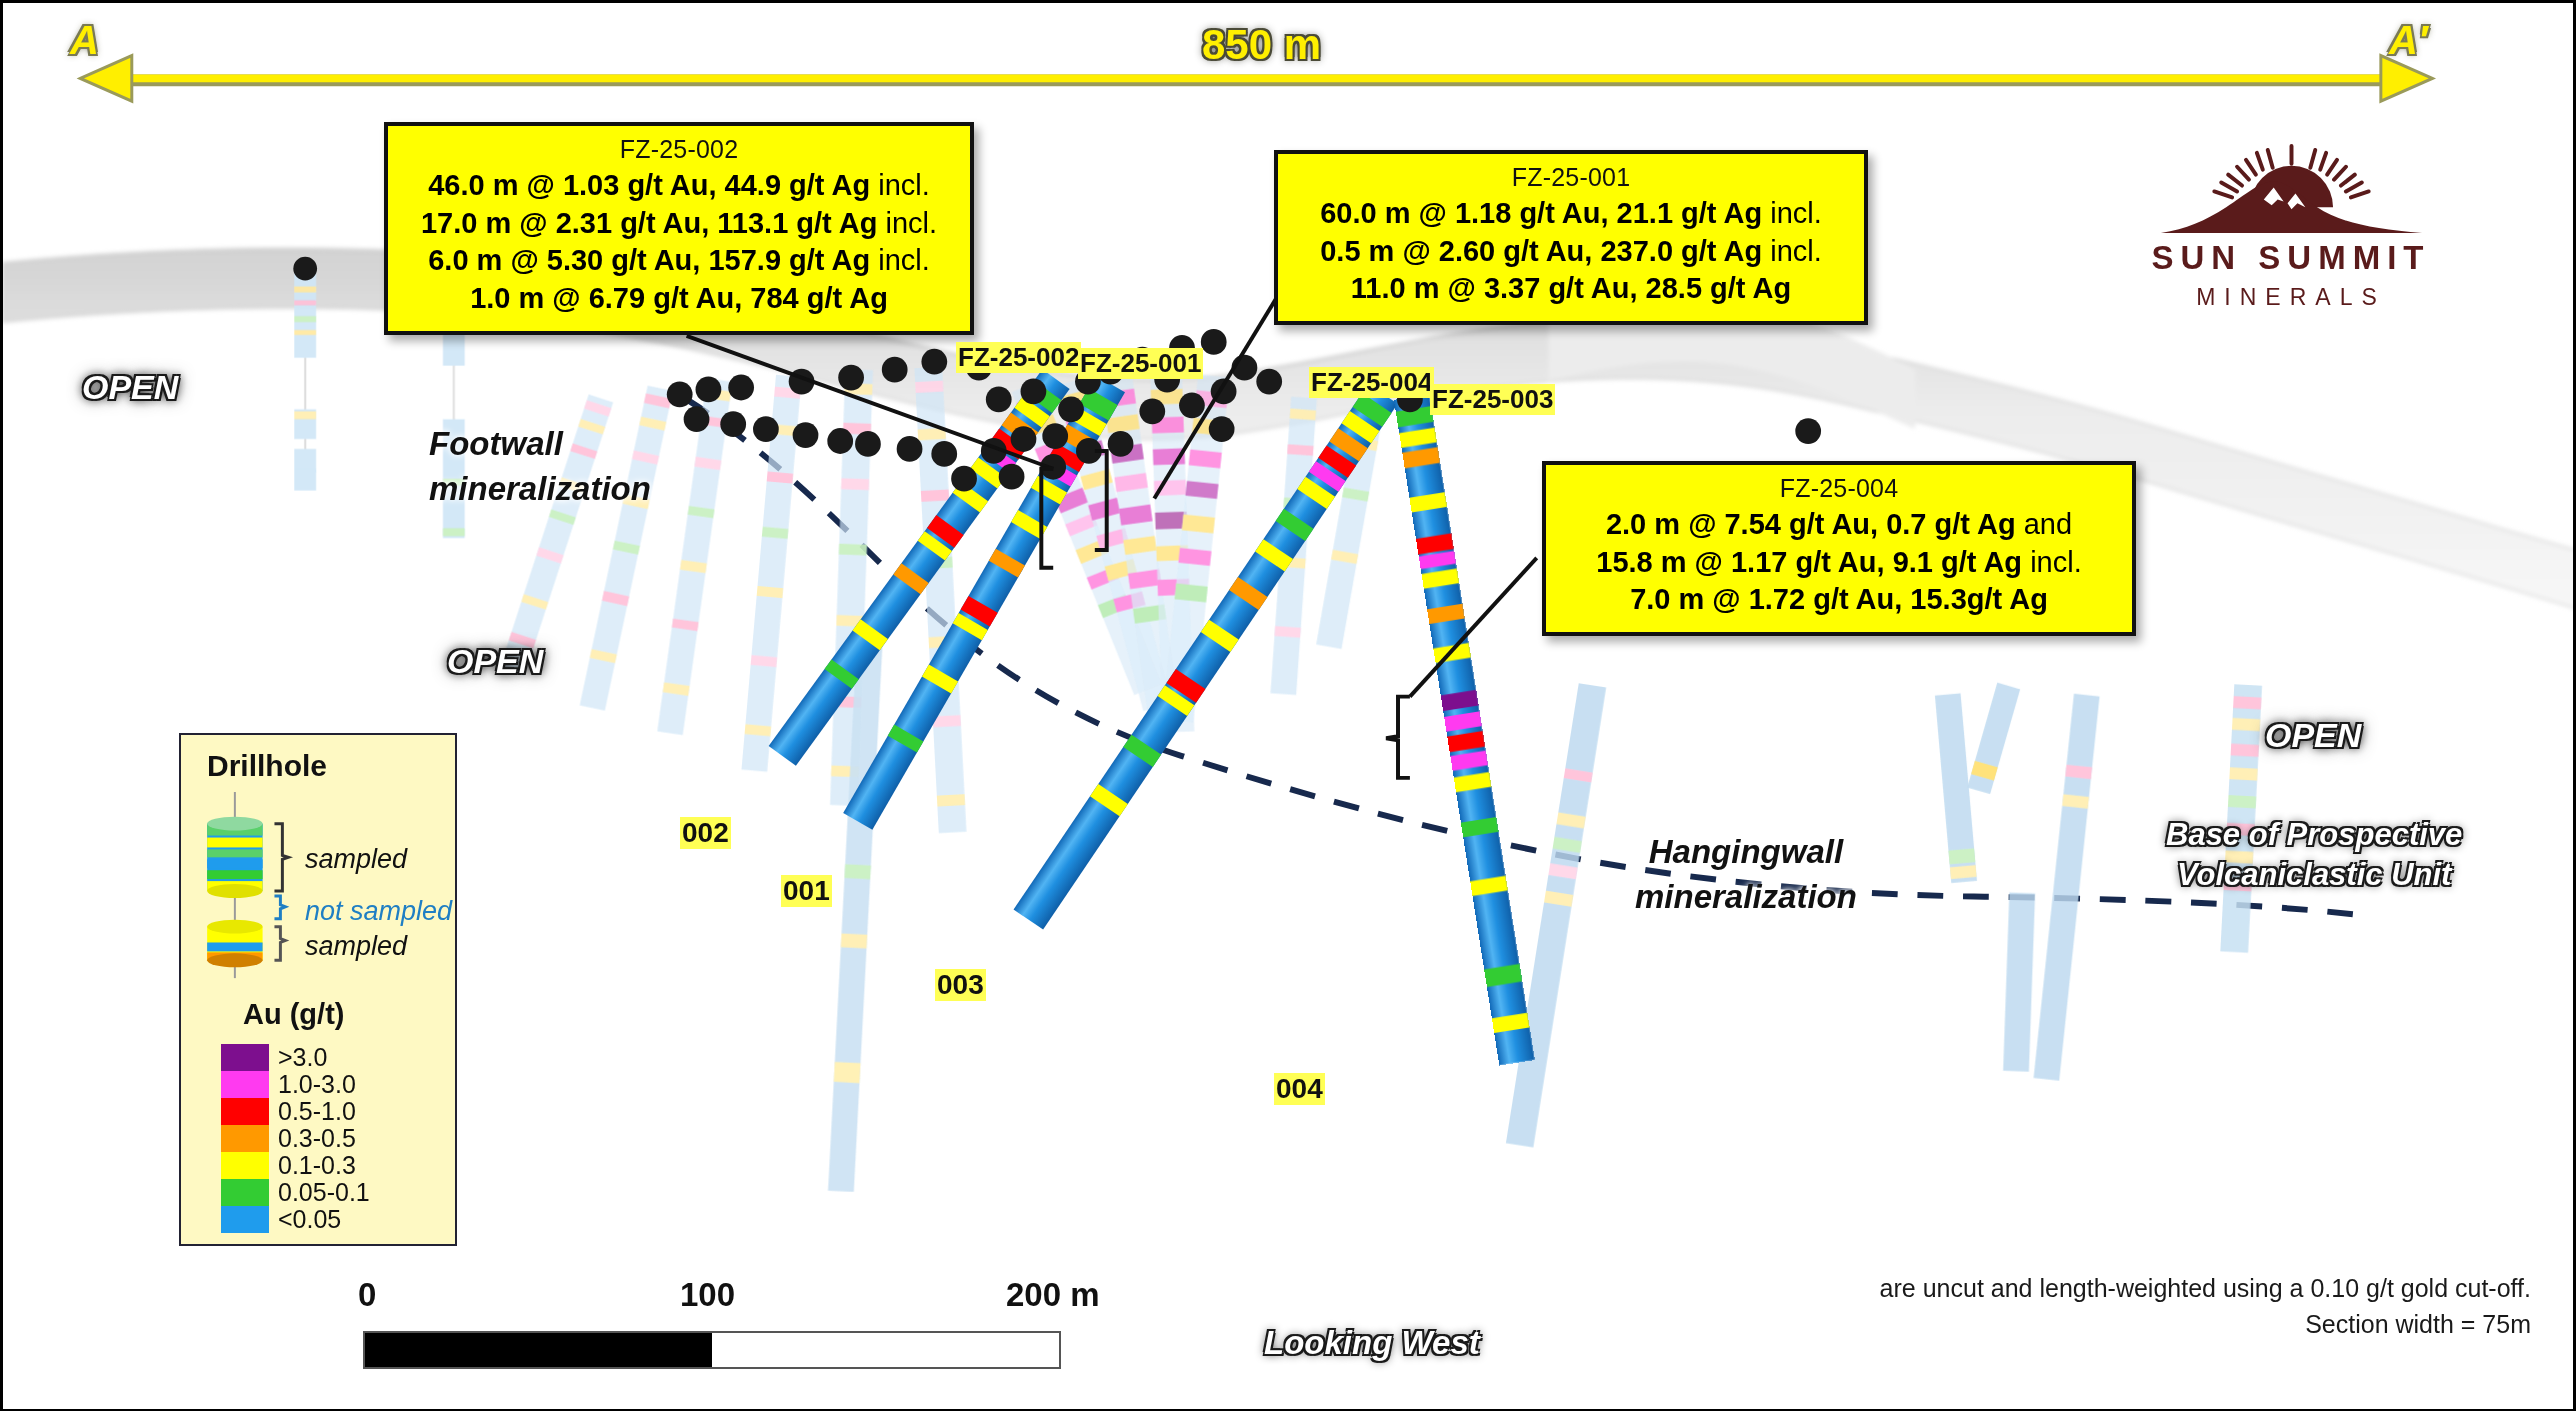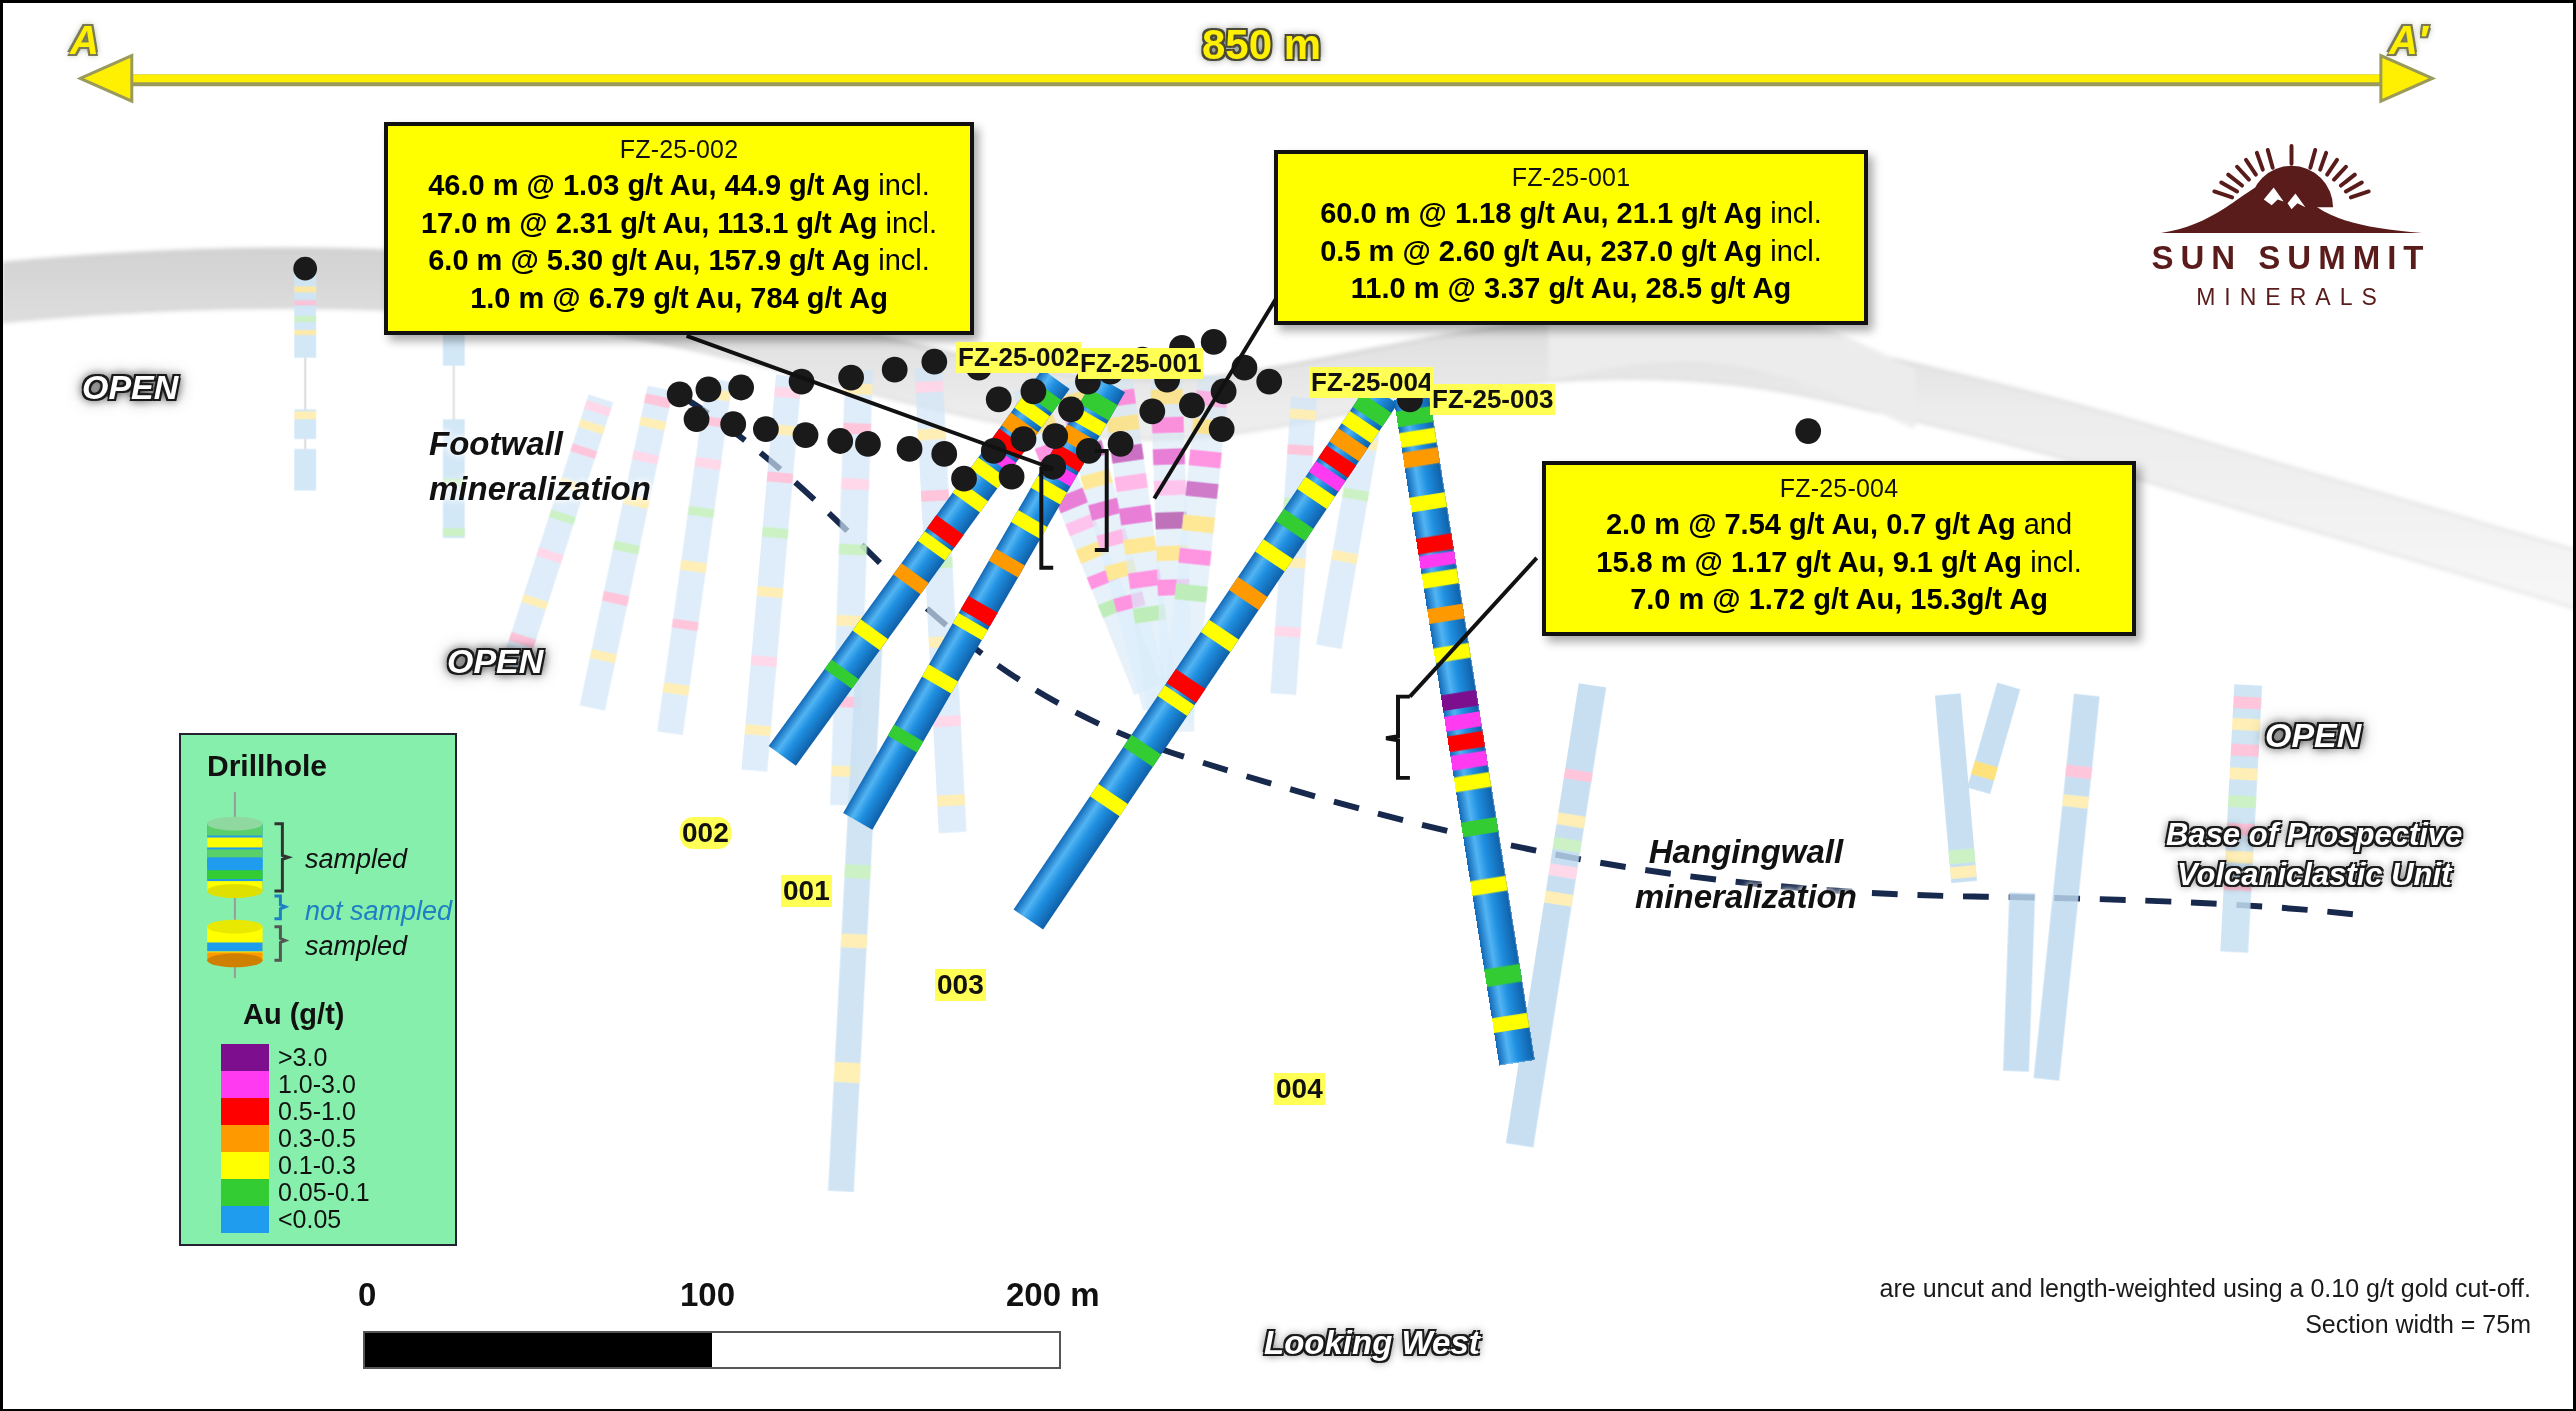--- a/index.html
+++ b/index.html
@@ -32,21 +32,21 @@
                         0 0 10px rgba(0,0,0,.95),0 0 16px rgba(0,0,0,.7);}
   .black-it{font-weight:bold;font-style:italic;font-size:33px;color:#111;line-height:1.35;
             text-shadow:0 0 5px #fff,0 0 9px #fff;margin-top:44px;}
   .white-it{font-weight:bold;font-style:italic;font-size:31px;color:#fff;line-height:1.3;
             text-shadow:-2px -2px 0 #1a1a1a,2px -2px 0 #1a1a1a,-2px 2px 0 #1a1a1a,2px 2px 0 #1a1a1a,
                         0 0 10px rgba(0,0,0,.9);}
   .collar-lbl{font-weight:bold;font-size:26px;color:#111;background:#ffff55;padding:0 2px;white-space:nowrap;}
   .toe-lbl{font-weight:bold;font-size:28px;color:#111;background:#ffff55;padding:0 2px;}
 
   
-  #legend{position:absolute;left:176px;top:730px;width:278px;height:513px;background:#86efac;
+  #legend{position:absolute;left:176px;top:730px;width:278px;height:513px;background:#fef9c3;
           border:2px solid #223;box-sizing:border-box;}
   #legend .ttl{font-weight:bold;font-size:30px;color:#111;margin:14px 0 0 26px;}
   #legend .au-ttl{font-weight:bold;font-size:29px;color:#111;margin:6px 0 4px 40px;}
   .lg-txt{font-style:italic;font-size:27px;color:#111;}
   .lg-txt.ns{color:#1f7fc4;}
   .swatch{width:48px;height:27px;border:0;}
   .sw-row{display:flex;align-items:center;height:27px;}
   .sw-lbl{font-size:25px;color:#111;margin-left:9px;}
 
   
@@ -494,21 +494,21 @@
     <div class="ln"><b>2.0 m @ 7.54 g/t Au, 0.7 g/t Ag</b><span class="tail"> and</span></div>
     <div class="ln"><b>15.8 m @ 1.17 g/t Au, 9.1 g/t Ag</b><span class="tail"> incl.</span></div>
     <div class="ln"><b>7.0 m @ 1.72 g/t Au, 15.3g/t Ag</b><span class="tail"></span></div>
   </div>
 
   <div class="abs collar-lbl" style="left:953px;top:339px;">FZ-25-002</div>
   <div class="abs collar-lbl" style="left:1075px;top:345px;">FZ-25-001</div>
   <div class="abs collar-lbl" style="left:1306px;top:364px;">FZ-25-004</div>
   <div class="abs collar-lbl" style="left:1427px;top:381px;">FZ-25-003</div>
 
-  <div class="abs toe-lbl" style="left:677px;top:814px;border-radius:13px;">002</div>
+  <div class="abs toe-lbl" style="left:677px;top:814px;">002</div>
   <div class="abs toe-lbl" style="left:778px;top:872px;">001</div>
   <div class="abs toe-lbl" style="left:932px;top:966px;">003</div>
   <div class="abs toe-lbl" style="left:1271px;top:1070px;">004</div>
 
   <div class="abs open-lbl" style="left:79px;top:365px;">OPEN</div>
   <div class="abs open-lbl" style="left:444px;top:639px;">OPEN</div>
   <div class="abs open-lbl" style="left:2262px;top:713px;">OPEN</div>
 
   <div class="abs black-it" style="left:426px;top:375px;white-space:pre-line;">Footwall
 mineralization</div>

